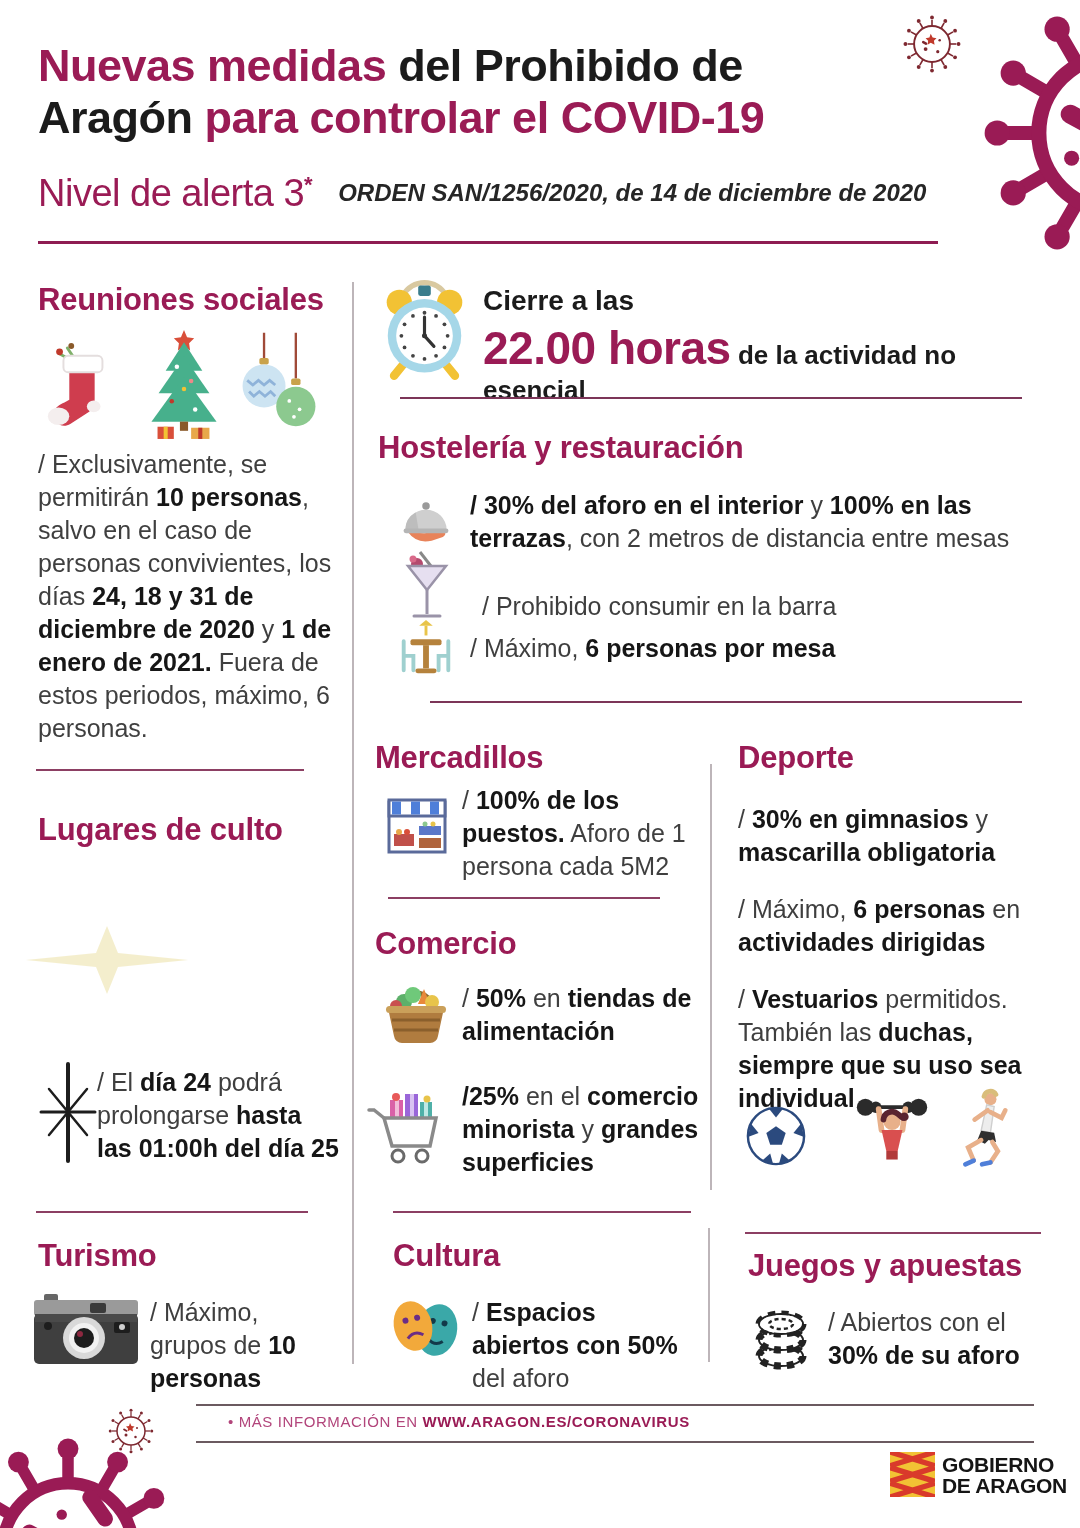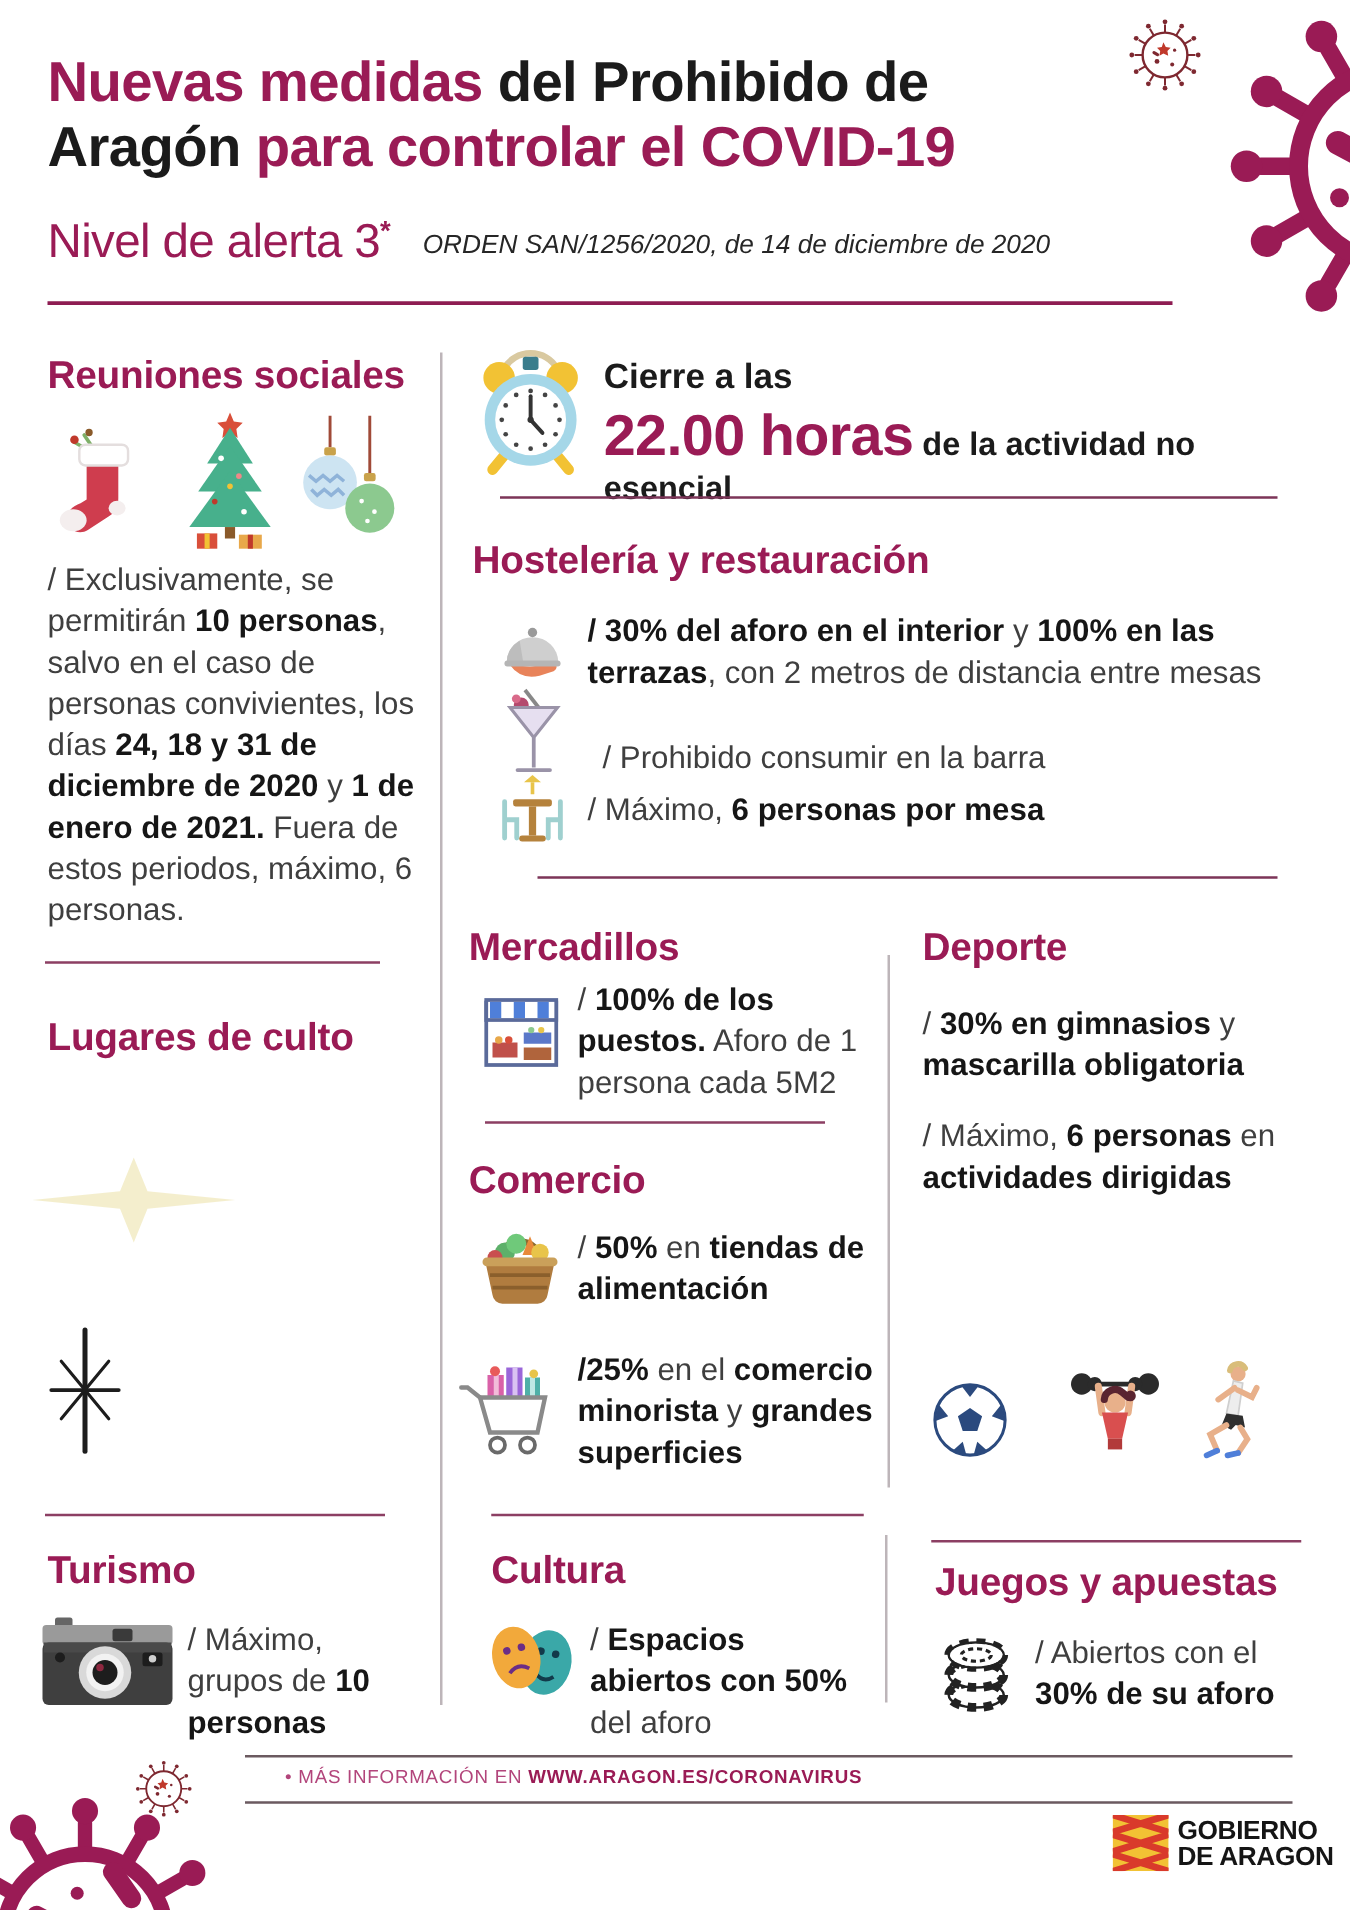--- a/index.html
+++ b/index.html
@@ -14,21 +14,21 @@
   .txt{font-size:25px;line-height:1.32;color:var(--body);font-weight:400;}
   .txt .b{font-weight:800;color:#161616;}
   .hr{position:absolute;height:2px;background:var(--hr);}
   .vr{position:absolute;width:2px;background:var(--vr);}
   
   .title{font-size:45px;font-weight:800;line-height:1.16;letter-spacing:-0.5px;}
   .title .accent{color:var(--brand);}
   .title .dark{color:var(--dark);}
   .alert{font-size:38px;font-weight:500;color:var(--brand);letter-spacing:-0.5px;}
   .alert sup{font-size:22px;font-weight:700;}
-  .order{font-size:21px;font-style:italic;font-weight:400;color:#262626;}
+  .order{font-size:24px;font-style:italic;font-weight:700;color:#262626;}
   
   .closure-intro{font-size:28px;font-weight:800;color:var(--dark);line-height:1.1;}
   .closure-time{font-size:46px;font-weight:800;color:var(--brand);letter-spacing:-0.5px;}
   .closure-detail{font-size:26px;font-weight:800;color:var(--dark);}
   
   .info{font-size:15px;letter-spacing:.6px;color:#b2457b;font-weight:500;}
   .info .b{font-weight:800;color:var(--brand);}
   .logo-text{font-size:21px;font-weight:800;color:#151515;line-height:1.0;letter-spacing:-0.3px;}
   svg{display:block;}
 </style>
@@ -475,20 +475,21 @@
 
   <div class="abs sec-h" style="left:38px;top:814px;">Lugares de culto</div>
 
   <svg class="abs" style="left:22px;top:920px;" width="170" height="80">
       <use href="#i-star-faint"></use>
     </svg>
 
   <svg class="abs" style="left:33px;top:1060px;" width="70" height="105">
       <use href="#i-star-beth"></use>
     </svg>
+  <p class="abs txt" style="left:97px;top:1066px;width:242px;margin:0;"><span>/ El </span><span class="b">día 24</span><span> podrá prolongarse </span><span class="b">hasta las 01:00h del día 25</span></p>
 
   <div class="hr" style="left:36px;top:1211px;width:272px;background:#8c3f63;"></div>
   <div class="abs sec-h" style="left:38px;top:1240px;">Turismo</div>
   <svg class="abs" style="left:30px;top:1292px;" width="112" height="76">
       <use href="#i-camera"></use>
     </svg>
   <p class="abs txt" style="left:150px;top:1296px;width:190px;margin:0;"><span>/ Máximo, grupos de </span><span class="b">10 personas</span></p>
 
   <div class="abs sec-h" style="left:378px;top:432px;text-align:right;">Hostelería y restauración</div>
 
@@ -531,20 +532,21 @@
   <div class="hr" style="left:393px;top:1211px;width:298px;background:#8c3f63;"></div>
   <div class="abs sec-h" style="left:393px;top:1240px;">Cultura</div>
   <svg class="abs" style="left:385px;top:1292px;" width="78" height="72">
       <use href="#i-masks"></use>
     </svg>
   <p class="abs txt" style="left:472px;top:1296px;width:225px;margin:0;"><span>/ </span><span class="b">Espacios abiertos con 50%</span><span> del aforo</span></p>
 
   <div class="abs sec-h" style="left:738px;top:742px;">Deporte</div>
   <p class="abs txt" style="left:738px;top:803px;width:302px;margin:0;"><span>/ </span><span class="b">30% en gimnasios</span><span> y </span><span class="b">mascarilla obligatoria</span></p>
   <p class="abs txt" style="left:738px;top:893px;width:302px;margin:0;"><span>/ Máximo, </span><span class="b">6 personas</span><span> en </span><span class="b">actividades dirigidas</span></p>
+  <p class="abs txt" style="left:738px;top:983px;width:308px;margin:0;"><span>/ </span><span class="b">Vestuarios</span><span> permitidos. También las </span><span class="b">duchas, siempre que su uso sea individual</span></p>
 
   <svg class="abs" style="left:745px;top:1105px;" width="62" height="62">
       <use href="#i-soccer"></use>
     </svg>
   <svg class="abs" style="left:850px;top:1092px;" width="84" height="78">
       <use href="#i-lifter"></use>
     </svg>
   <svg class="abs" style="left:952px;top:1088px;" width="62" height="80">
       <use href="#i-runner"></use>
     </svg>

